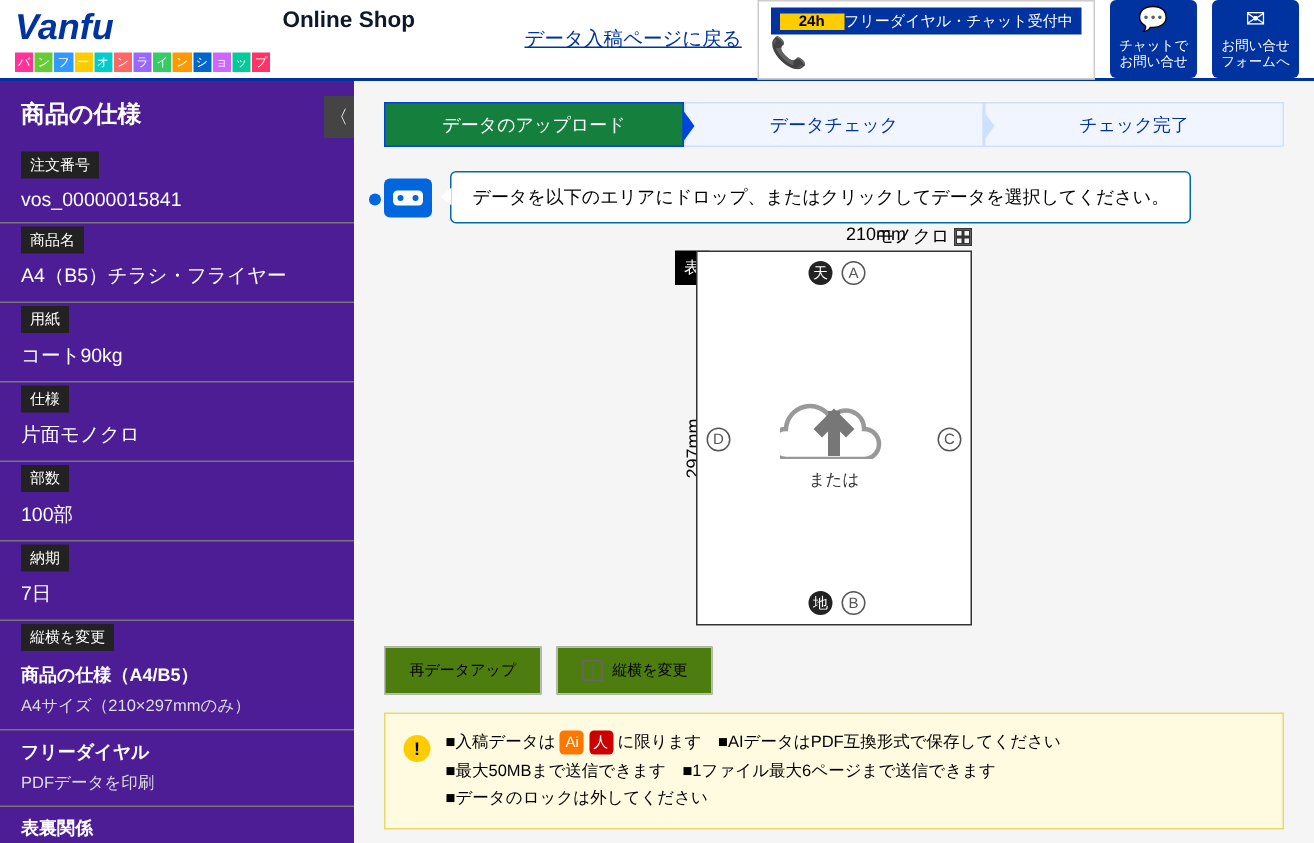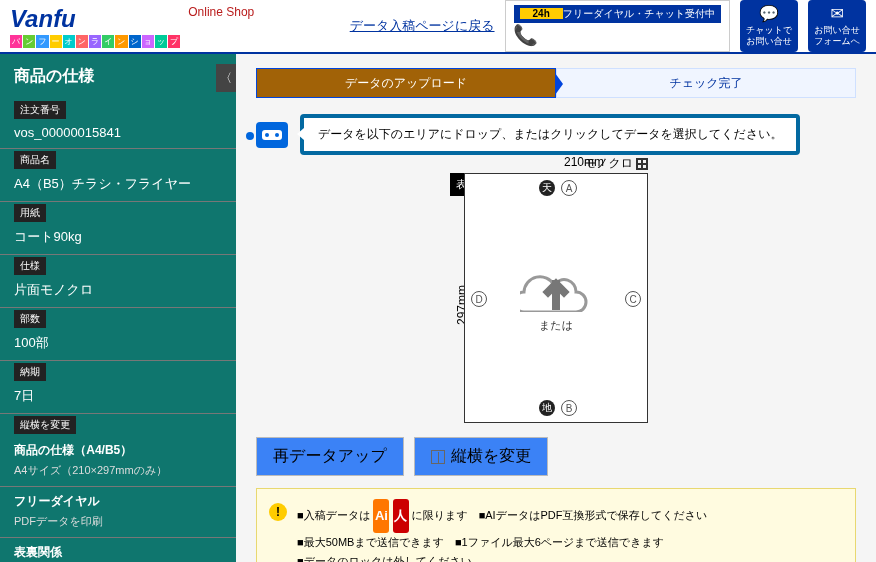--- a/index.html
+++ b/index.html
@@ -1,75 +1,75 @@
 <!DOCTYPE html>
 <html><head>
 <meta charset="utf-8">
 <style>
 *{box-sizing:border-box;margin:0;padding:0;font-family:"Hiragino Sans","Meiryo",sans-serif}
 body{background:#f5f5f5;width:876px;height:562px;overflow:hidden}
 .header{background:#fff;border-bottom:2px solid #0033a0;height:54px;display:flex;align-items:center;padding:0 10px}
 .logo{display:flex;align-items:flex-start;gap:8px}
 .logo-main{font-size:24px;font-weight:bold;color:#0033a0;font-style:italic}
-.logo-sub{font-size:12px;color:#b91c1c;font-weight:400}
+.logo-sub{font-size:15px;color:#0f172a;font-weight:700}
 .logo-small{display:flex;gap:1px;margin-top:2px}
 .logo-small span{font-size:8px;padding:1px 2px;color:#fff}
 .header-right{margin-left:auto;display:flex;align-items:center;gap:10px}
 .back-link{color:#0033a0;text-decoration:underline;font-size:13px}
 .phone-box{background:#fff;border:1px solid #ccc;padding:4px 8px;text-align:center}
 .phone-top{background:#0033a0;color:#fff;font-size:10px;padding:2px 6px}
 .phone-top .yellow{background:#ffcc00;color:#000;padding:0 13px;font-weight:bold}
 .phone-num{color:#0033a0;font-size:20px;font-weight:bold;display:flex;align-items:center;gap:2px}
 .hbtn{background:#0033a0;color:#fff;font-size:9px;text-align:center;padding:4px 6px;border-radius:4px;line-height:1.3}
 .hbtn .ic{font-size:16px;display:block}
 .main{display:flex;height:508px}
-.sidebar{width:236px;background:#0f766e;color:#fff;position:relative;overflow-y:auto}
+.sidebar{width:236px;background:#4c1d95;color:#fff;position:relative;overflow-y:auto}
 .sb-title{font-size:16px;font-weight:bold;padding:12px 14px;position:relative}
 .collapse{position:absolute;right:0;top:10px;background:#444;width:20px;height:28px;display:flex;align-items:center;justify-content:center;font-size:12px}
 .sb-label{background:#222;color:#fff;font-size:10px;padding:2px 6px;display:inline-block;margin:2px 14px}
 .sb-val{font-size:13px;padding:4px 14px 8px;border-bottom:1px solid #777}
 .sb-sub{font-size:11px;padding:2px 14px 8px;color:#ddd;border-bottom:1px solid #777}
 .sb-bold{font-size:12px;font-weight:bold;padding:6px 14px 2px}
 .content{flex:1;padding:14px 20px;overflow-y:auto}
 .steps{display:flex;margin-bottom:16px}
 .step{flex:1;height:30px;display:flex;align-items:center;justify-content:center;font-size:12px;position:relative;background:#f0f5ff;color:#0033a0;border:1px solid #cfe0ff}
-.step.active{background:#a16207;color:#fff;border-color:#0044dd}
+.step.active{background:#15803d;color:#fff;border-color:#0044dd}
 .step:not(:last-child)::after{content:"";position:absolute;right:-8px;top:4px;width:0;height:0;border-top:11px solid transparent;border-bottom:11px solid transparent;border-left:8px solid #cfe0ff;z-index:1}
 .step.active::after{border-left-color:#0044dd}
 .msg-row{display:flex;align-items:center;gap:12px;margin-bottom:18px}
 .robot{width:32px;height:26px;background:#0066dd;border-radius:4px;position:relative;display:flex;align-items:center;justify-content:center}
 .robot::before{content:"";position:absolute;left:-10px;top:10px;width:8px;height:8px;background:#0066dd;border-radius:50%}
 .robot .eyes{width:20px;height:10px;background:#fff;border-radius:3px;display:flex;align-items:center;justify-content:space-around}
 .robot .eyes span{width:4px;height:4px;background:#0066dd;border-radius:50%}
-.bubble{background:#fff;border:4px solid #0369a1;border-radius:4px;padding:8px 14px;font-size:12px;position:relative}
+.bubble{background:#fff;border:1px solid #0369a1;border-radius:4px;padding:8px 14px;font-size:12px;position:relative}
 .bubble::before{content:"";position:absolute;left:-7px;top:10px;border-top:6px solid transparent;border-bottom:6px solid transparent;border-right:7px solid #fff}
 .canvas-wrap{display:flex;justify-content:center;margin-bottom:14px}
 .canvas-area{position:relative}
 .dim-top{position:absolute;top:-18px;right:44px;font-size:12px}
 .mono{position:absolute;top:-18px;right:0;font-size:12px;display:flex;align-items:center;gap:3px}
 .grid-ic{width:12px;height:12px;border:1px solid #333;display:inline-grid;grid-template-columns:1fr 1fr;grid-template-rows:1fr 1fr}
 .grid-ic span{border:0.5px solid #333}
 .dim-left{position:absolute;left:-22px;top:50%;transform:rotate(-90deg);font-size:12px}
 .tag{position:absolute;left:-14px;top:0;background:#000;color:#fff;font-size:11px;padding:4px 6px}
 .canvas{width:184px;height:250px;border:1px solid #333;background:#fff;position:relative;display:flex;flex-direction:column;align-items:center;justify-content:center;gap:6px}
 .marker{position:absolute;width:16px;height:16px;border-radius:50%;display:flex;align-items:center;justify-content:center;font-size:10px}
 .marker.filled{background:#222;color:#fff}
 .marker.outline{border:1px solid #555;color:#555}
 .cloud{width:72px;height:48px;position:relative}
 .cloud svg{width:100%;height:100%}
 .drop-txt{color:#e00000;font-size:14px;font-weight:bold}
 .or-txt{font-size:11px;color:#333}
 .sel-btn{background:#e00000;color:#fff;border:none;padding:8px 12px;font-size:12px;cursor:pointer}
 .btn-row{display:flex;gap:10px;margin-bottom:12px}
-.obtn{background:#3b82f6;border:1px solid #bbb;padding:8px 16px;font-size:16px;cursor:pointer;display:flex;align-items:center;gap:6px}
+.obtn{background:#4d7c0f;border:1px solid #bbb;padding:8px 16px;font-size:10px;cursor:pointer;display:flex;align-items:center;gap:6px}
 .rot-ic{width:14px;height:14px;border:1px solid #666;position:relative}
 .rot-ic::after{content:"";position:absolute;left:6px;top:1px;width:1px;height:11px;background:#666}
 .notice{background:#fffbe0;border:1px solid #e8d870;padding:10px 12px;font-size:11px;line-height:1.7;display:flex;gap:10px;align-items:flex-start}
 .warn-ic{width:18px;height:18px;background:#ffcc00;border-radius:50%;color:#000;display:flex;align-items:center;justify-content:center;font-weight:bold;font-size:12px;flex-shrink:0;margin-top:4px}
-.fbadge{display:inline-flex;width:16px;height:34px;border-radius:3px;color:#fff;align-items:center;justify-content:center;font-size:13px;font-weight:bold;vertical-align:middle}
+.fbadge{display:inline-flex;width:16px;height:16px;border-radius:3px;color:#fff;align-items:center;justify-content:center;font-size:10px;font-weight:normal;vertical-align:middle}
 .ai{background:#ff7700}
 .pdf{background:#cc0000}
 </style>
 </head>
 <body>
 
 <div class="header">
   <div class="logo">
     <div>
       <span class="logo-main">Vanfu</span>
@@ -115,20 +115,21 @@
         <div class="sb-sub">A4サイズ（210×297mmのみ）</div>
         <div class="sb-bold">フリーダイヤル</div>
         <div class="sb-sub">PDFデータを印刷</div>
         <div class="sb-bold">表裏関係</div>
       </div>
   </div>
 
   <div class="content">
     <div class="steps">
       <div class="step active">データのアップロード</div>
+      <div class="step">データチェック</div>
       <div class="step">チェック完了</div>
     </div>
 
     <div class="msg-row">
       <div class="robot">
           <div class="eyes">
             <span></span>
             <span></span>
           </div>
         </div>

